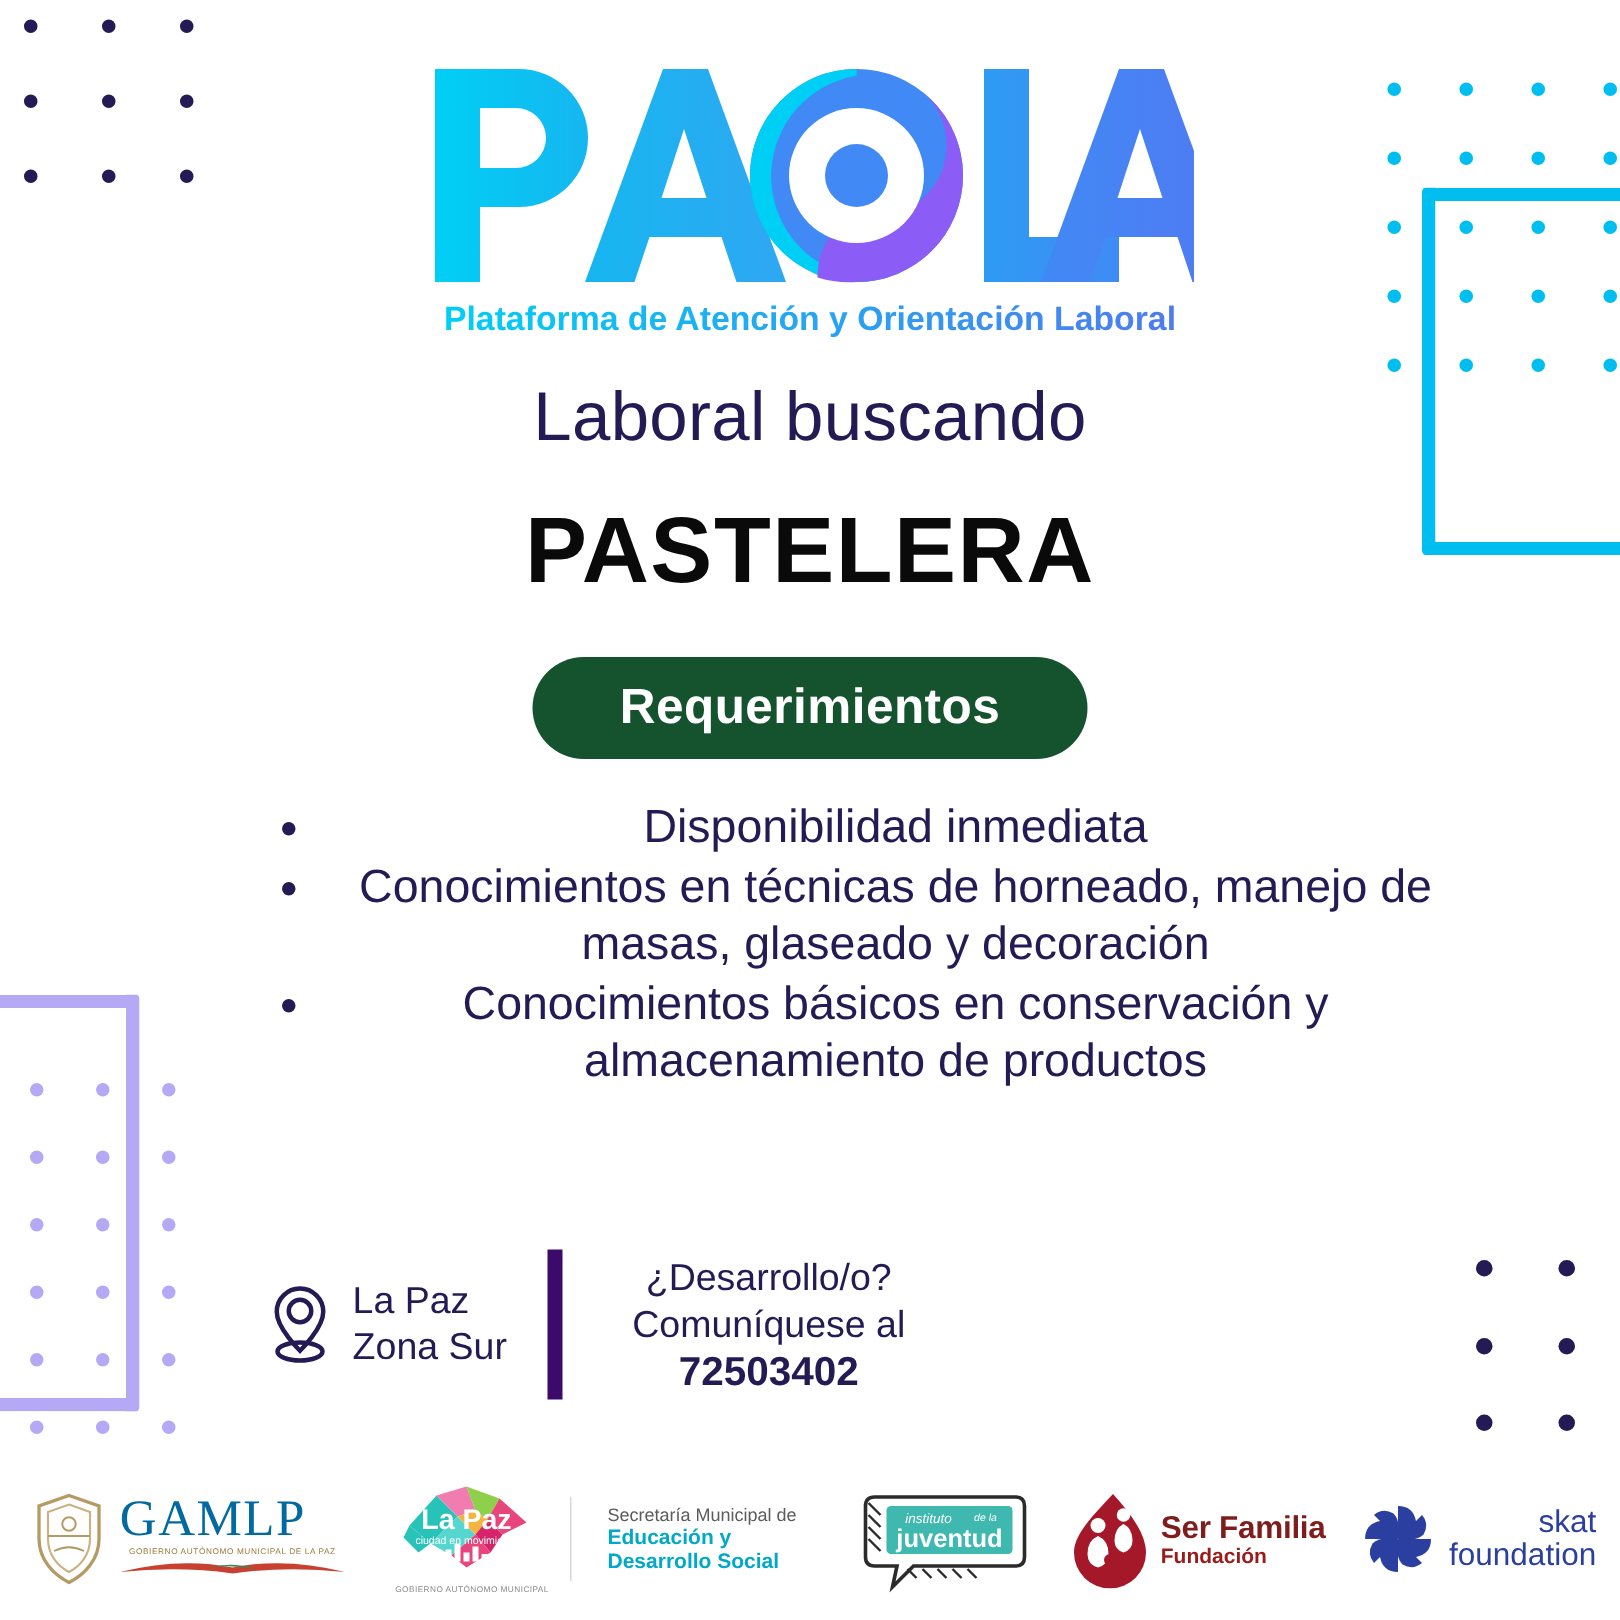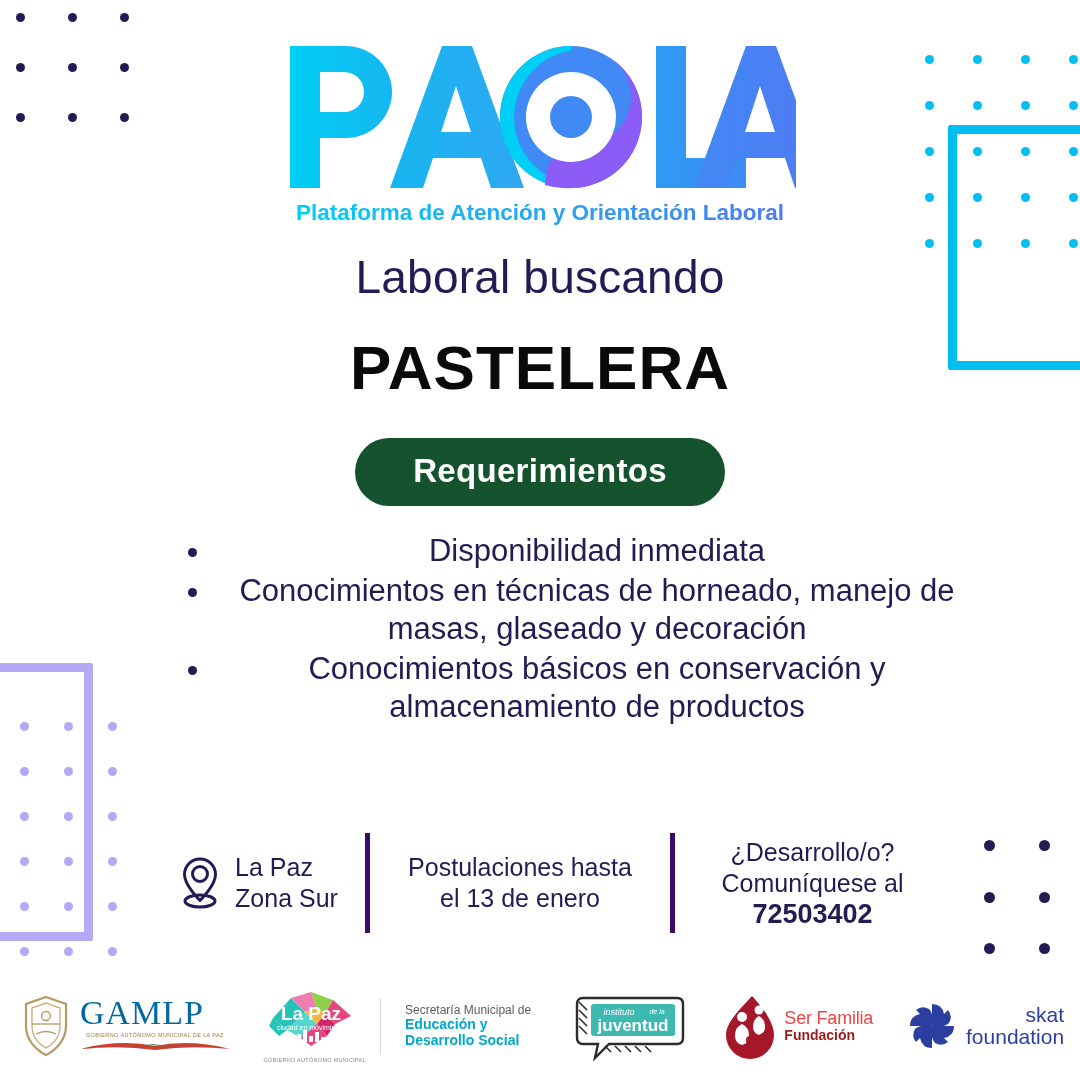--- a/index.html
+++ b/index.html
@@ -217,21 +217,21 @@
   }
 
   .sec-text {
     font-family: "Liberation Sans", sans-serif;
     line-height: 1.12;
   }
   .sec-top { font-size: 12px; color: #5c5c5c; }
   .sec-b1, .sec-b2 { font-size: 14px; font-weight: 700; color: #00A9C8; }
 
   .ser-text { line-height: 1.05; }
-  .ser-1 { font-size: 18px; font-weight: 400; color: #ef4444; letter-spacing: -0.2px; }
+  .ser-1 { font-size: 21px; font-weight: 700; color: #7f1d1d; letter-spacing: -0.2px; }
   .ser-2 { font-size: 14px; font-weight: 700; color: #9B1B1B; }
 
   .skat-text { line-height: 1.05; color: #2B3FA0; }
   .skat-1 { font-size: 21px; text-align: right; }
   .skat-2 { font-size: 21px; }
 
   .gamlp-text {
     font-family: "Liberation Serif", serif;
     color: #0369a1;
     font-size: 34px;
@@ -410,26 +410,20 @@
         <ellipse cx="23" cy="46" rx="15" ry="6" fill="none" stroke="#241B54" stroke-width="3"></ellipse>
       </svg>
       <div class="info-text left-al">
         <div>La Paz</div>
         <div>Zona Sur</div>
       </div>
     </div>
 
     <div class="divider"></div>
 
-    <div class="info-col col-deadline">
-      <div class="info-text">
-        <div>Postulaciones hasta</div>
-        <div>el 13 de enero</div>
-      </div>
-    </div>
 
     <div class="divider"></div>
 
     <div class="info-col col-contact">
       <div class="info-text">
         <div>¿Desarrollo/o?</div>
         <div>Comuníquese al</div>
         <div class="phone">72503402</div>
       </div>
     </div>

